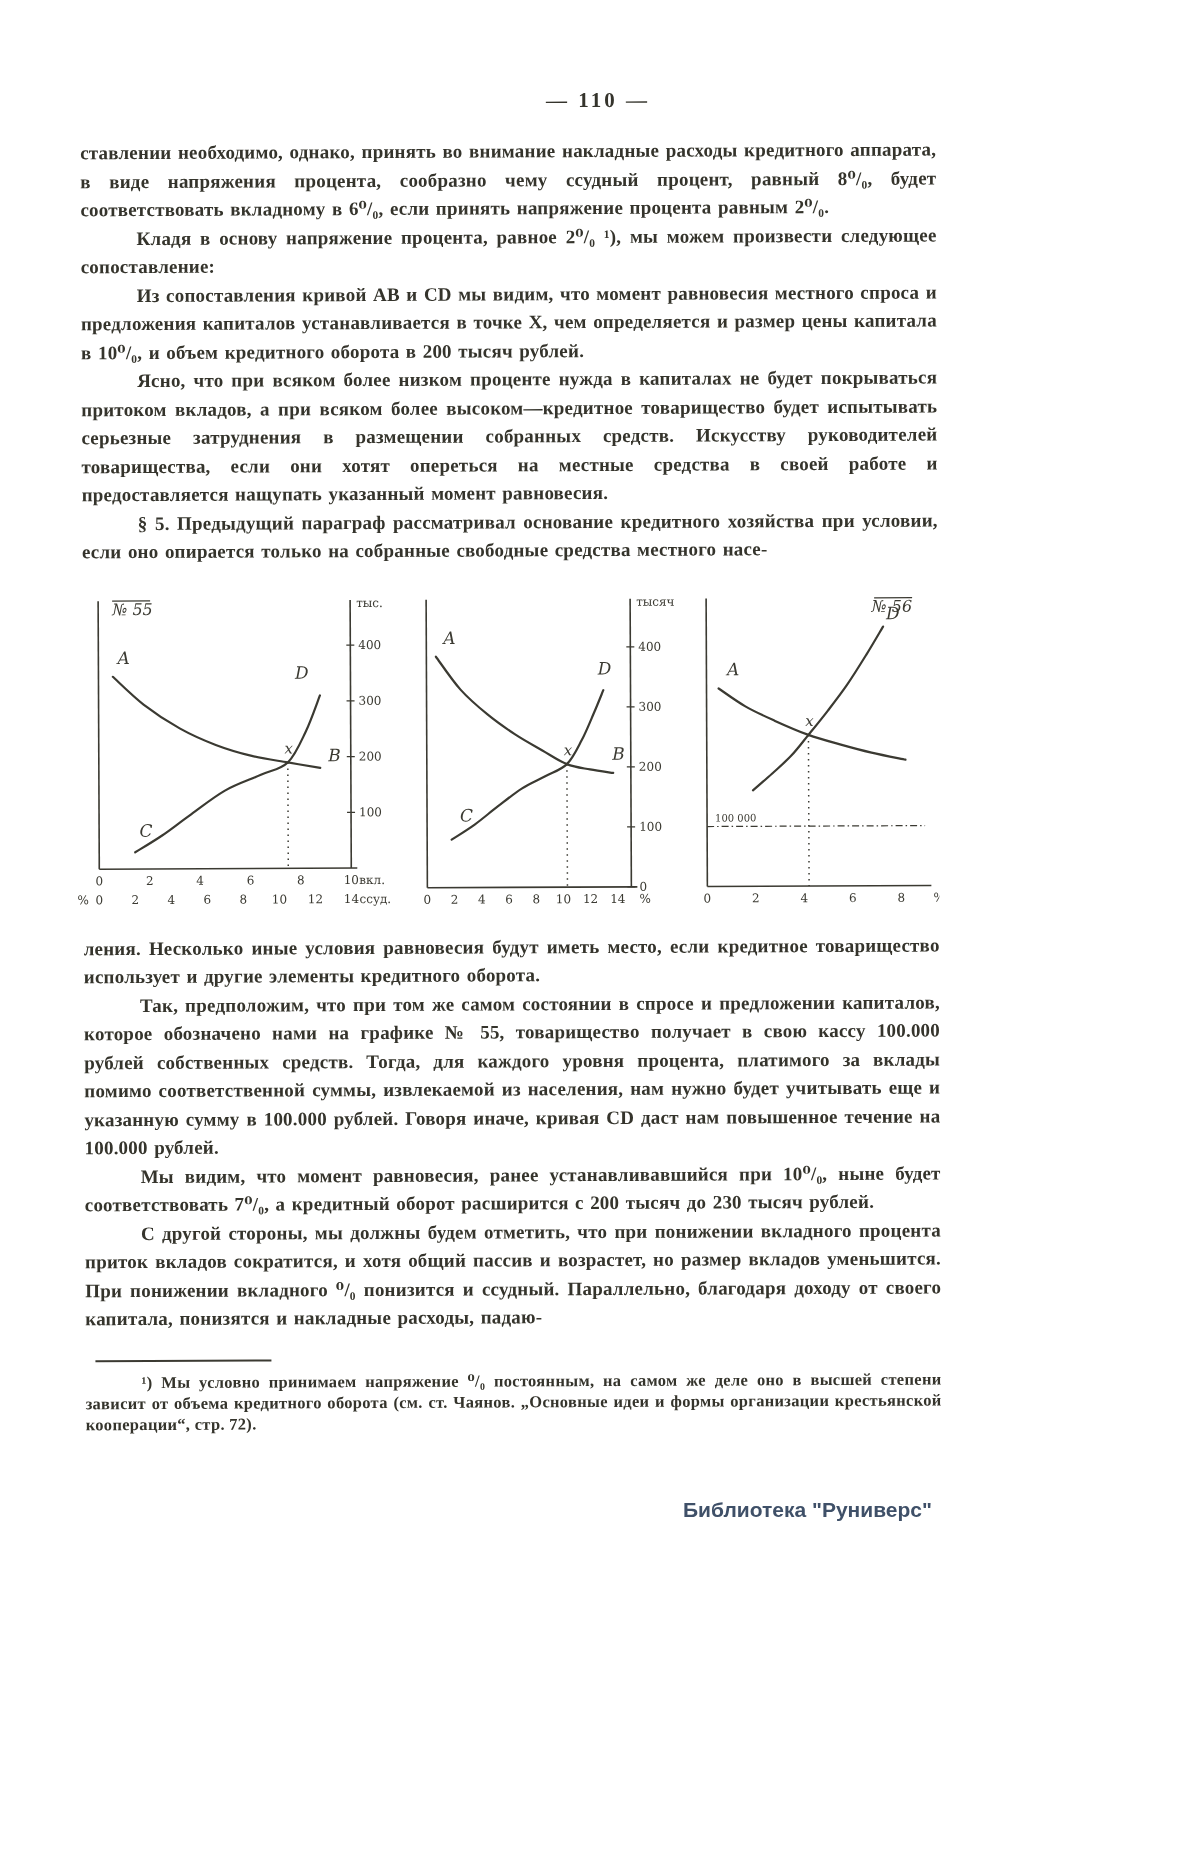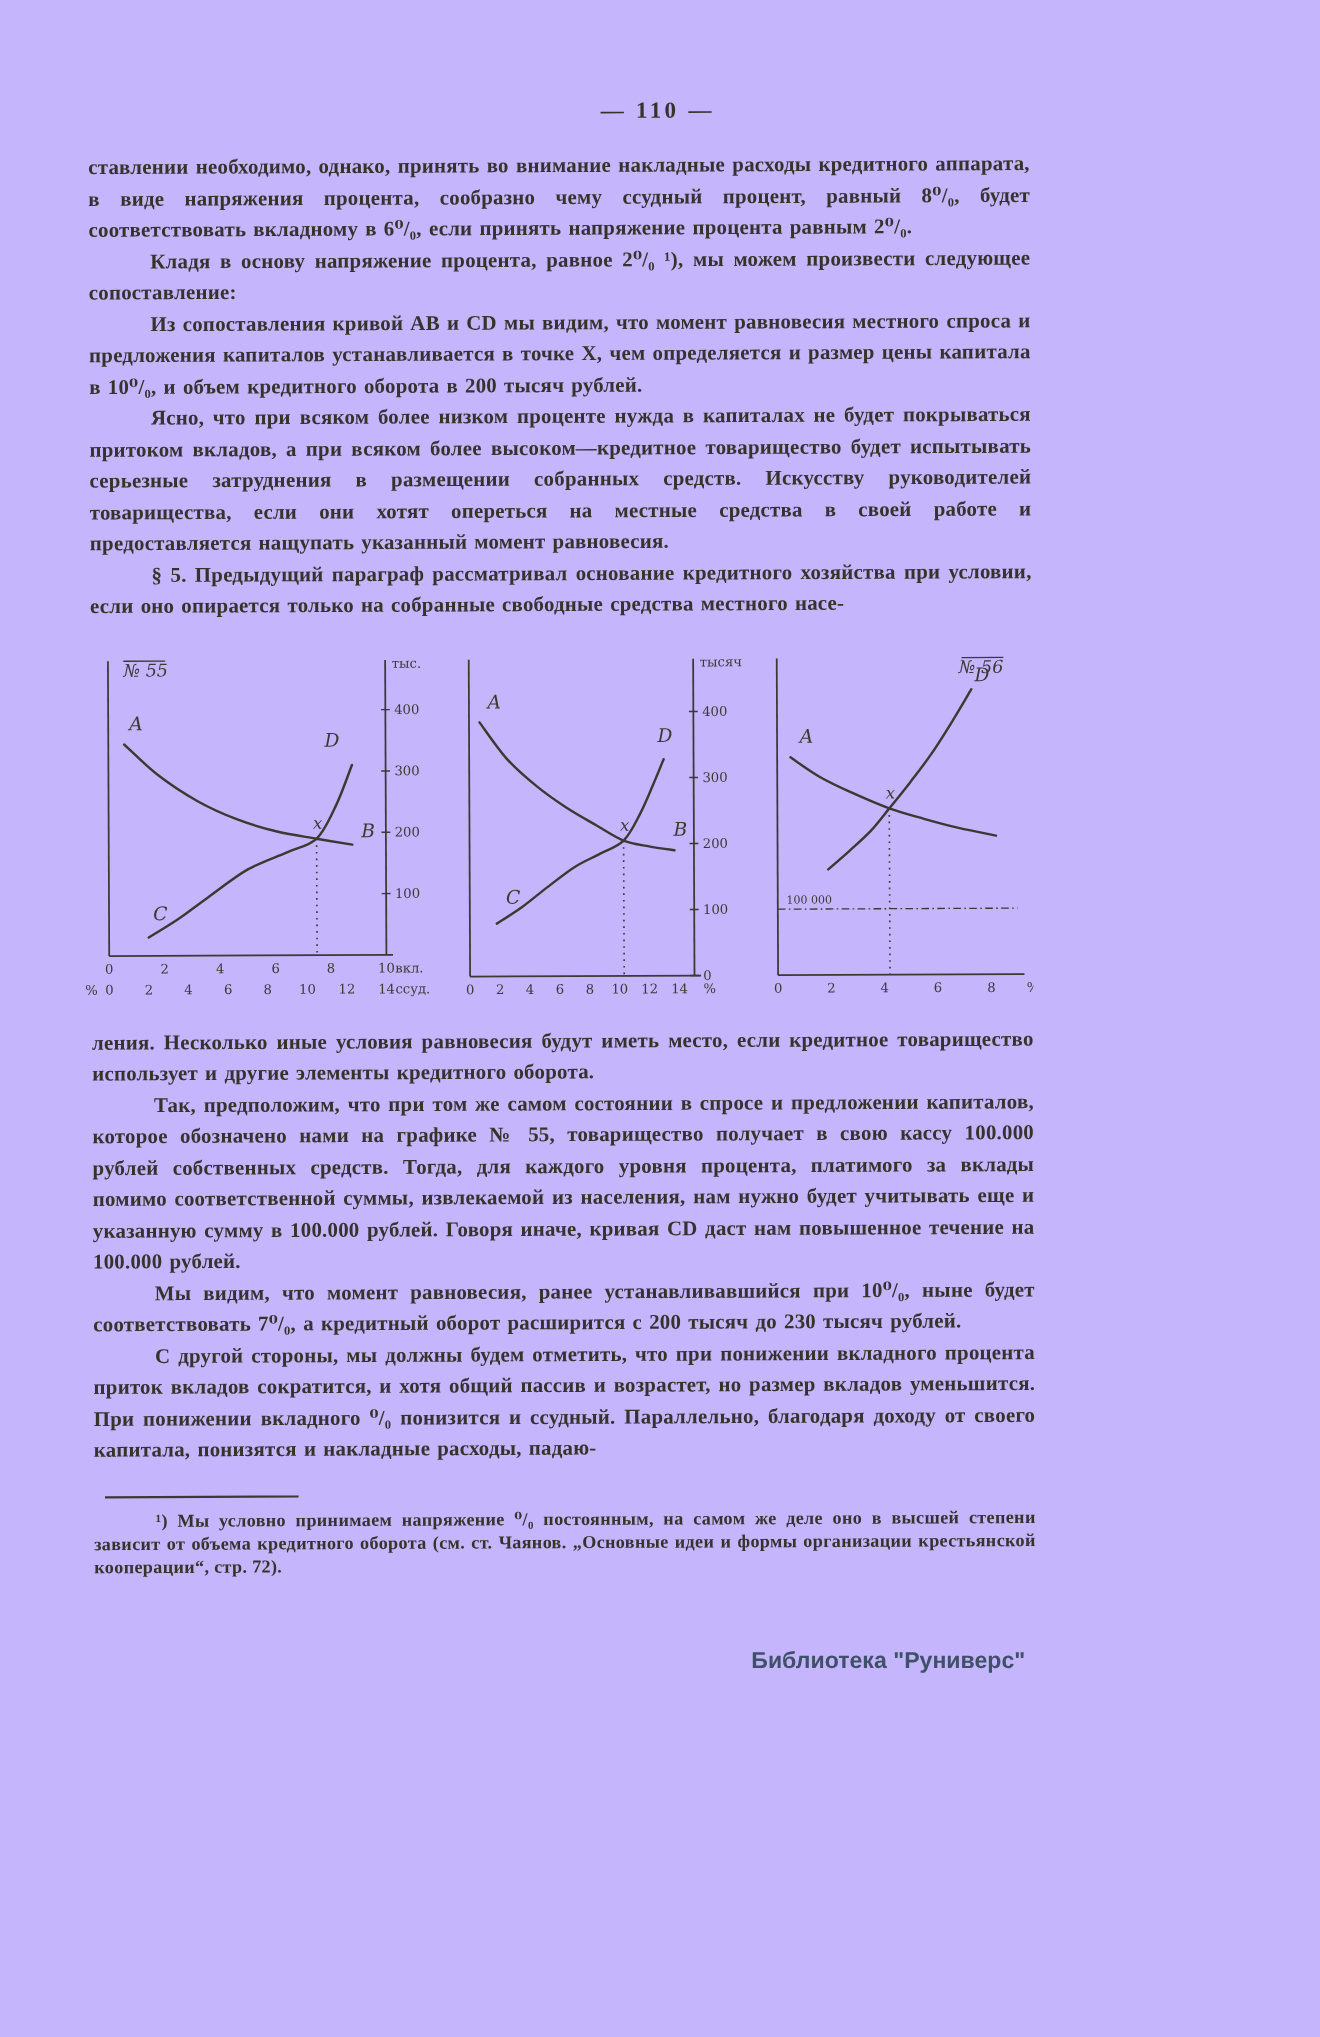--- a/index.html
+++ b/index.html
@@ -1,19 +1,19 @@
 <!DOCTYPE html>
 <html><head>
 <meta charset="utf-8">
 <style>
   html,body{margin:0;padding:0;background:#e8e8e4;}
   .page{
     position:relative;
     width:1200px;height:1852px;
-    background:#c4b5fd;
+    background:#ffffff;
     font-family:"Liberation Serif","DejaVu Serif",serif;
     color:#35342c;
     overflow:hidden;
   }
   .content{
     transform:rotate(-0.25deg);
     transform-origin:50% 40%;
   }
   .page-number{
     padding-top:88px;

